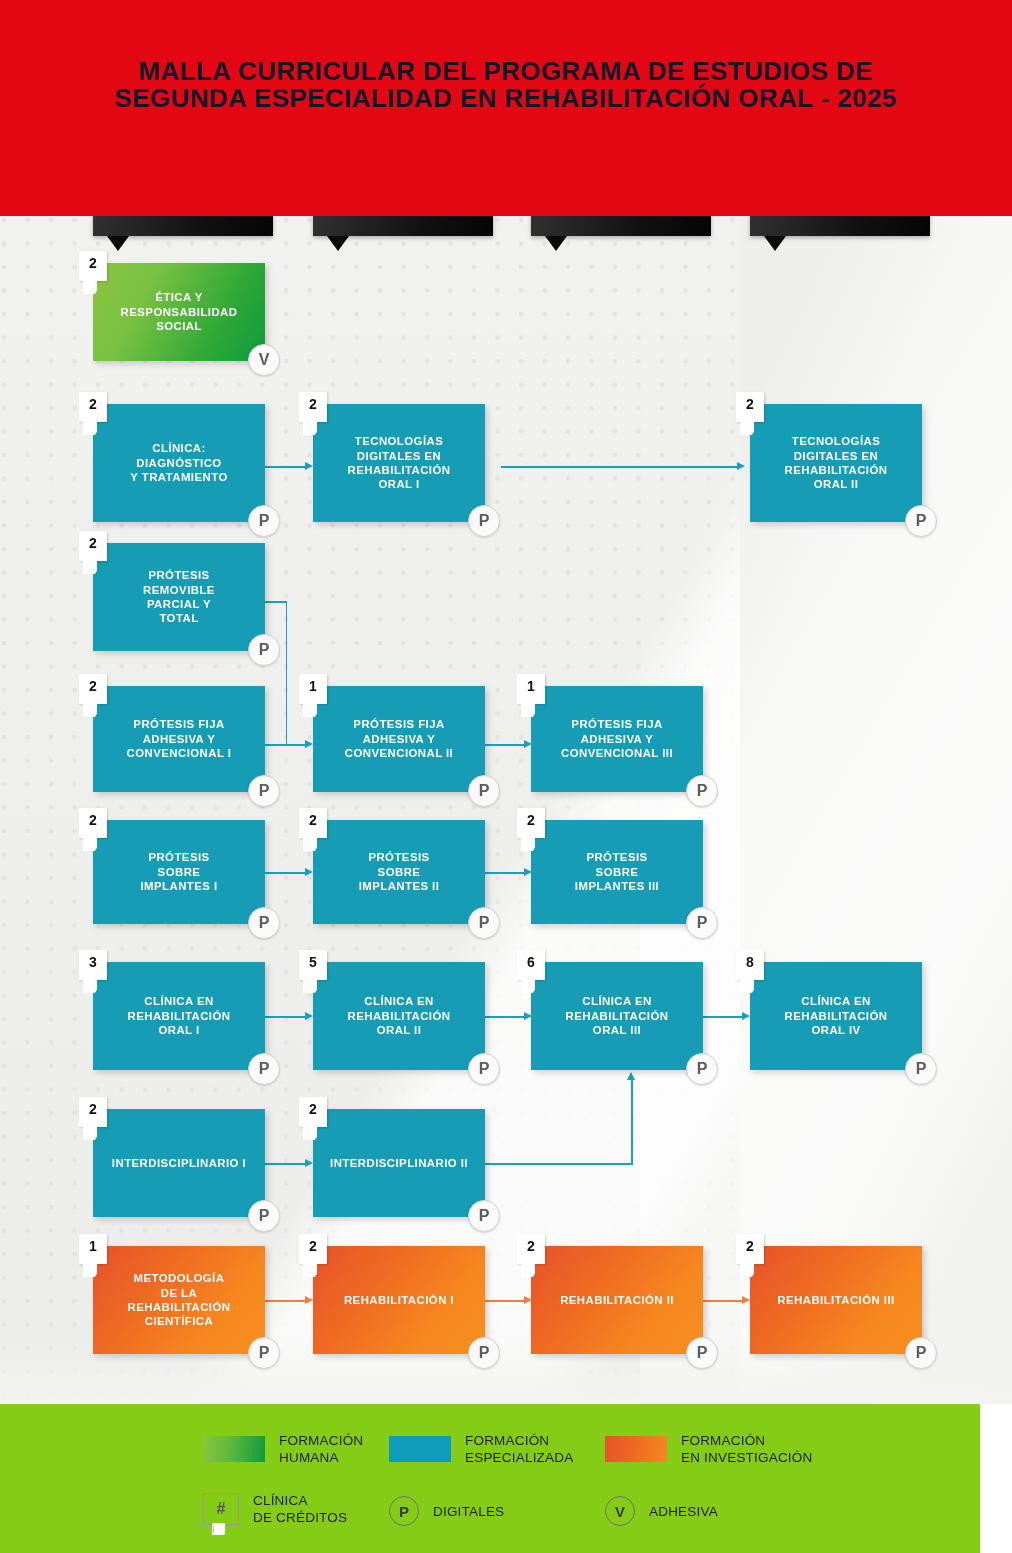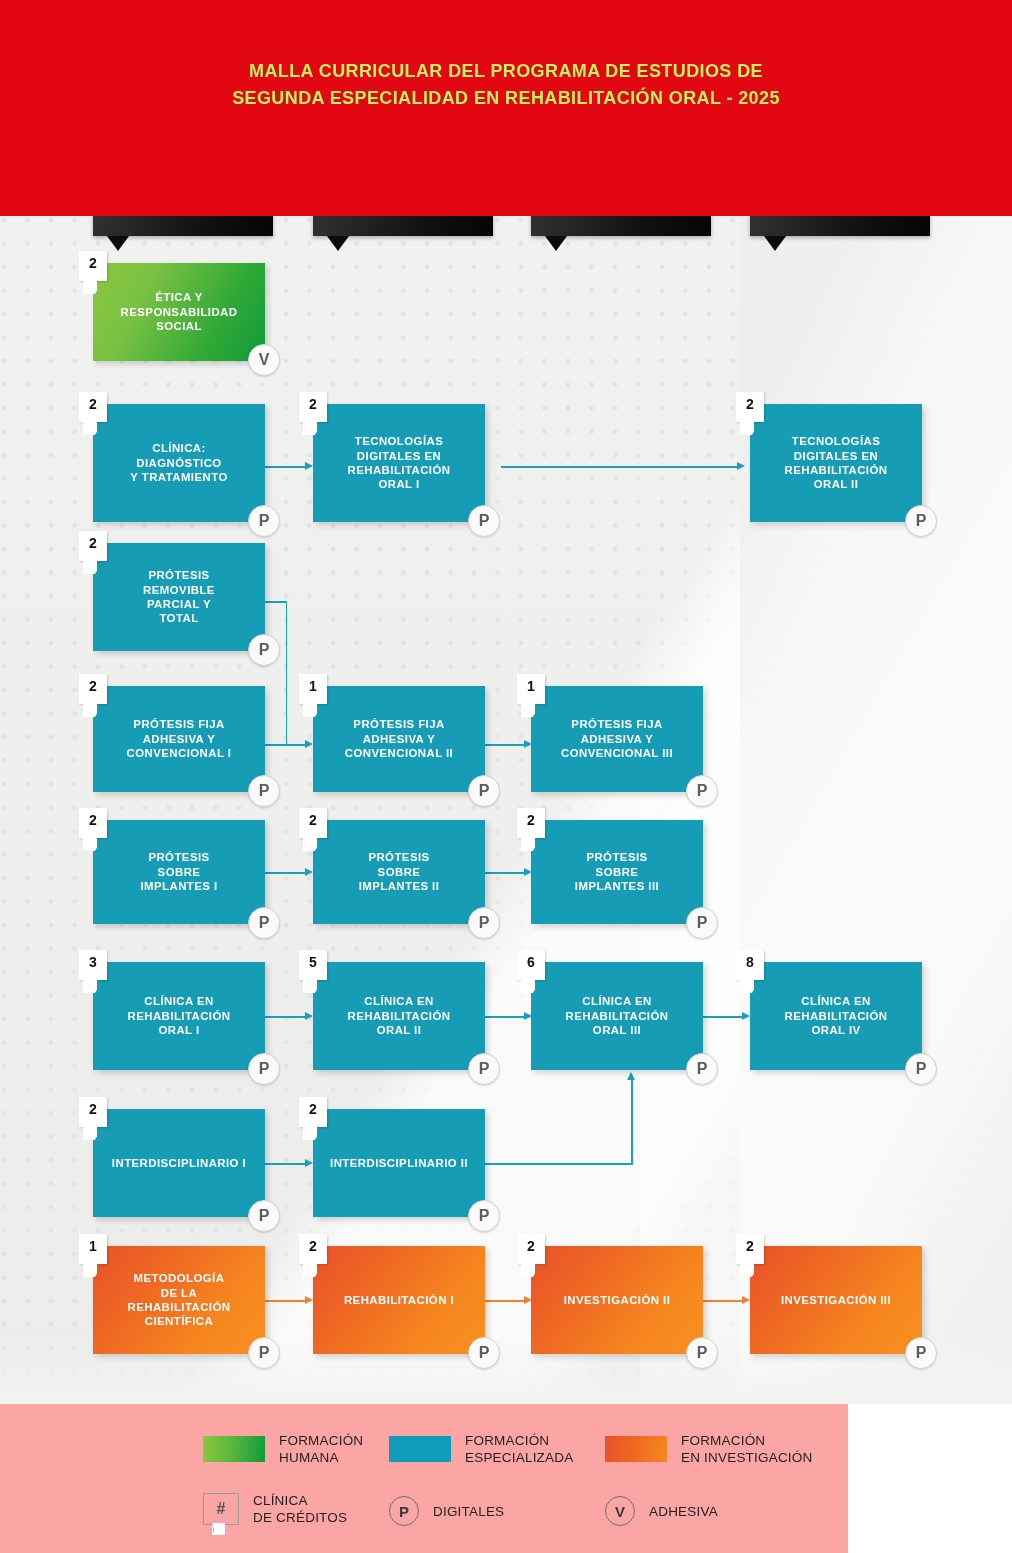--- a/index.html
+++ b/index.html
@@ -12,22 +12,22 @@
   }
 
   
   #header-band{
     position:absolute;left:0;top:0;width:1012px;height:216px;
     background:#e30613;
   }
   #page-title{
     position:absolute;left:0;top:58px;width:1012px;
     text-align:center;
-    color:#bef264;
-    font-size:18px;
+    color:#0f172a;
+    font-size:26px;
     font-weight:bold;
     letter-spacing:0.4px;
     line-height:27px;
     white-space:pre-line;
   }
 
   
   #canvas{
     position:absolute;left:0;top:216px;width:1012px;height:1188px;
     background:
@@ -44,22 +44,22 @@
     position:absolute;left:640px;top:-60px;width:520px;height:1300px;
     background:linear-gradient(115deg, rgba(255,255,255,0) 20%, rgba(255,255,255,.55) 34%, rgba(255,255,255,.55) 62%, rgba(255,255,255,0) 74%);
   }
   #canvas-bottomfade{
     position:absolute;left:0;bottom:0;width:1012px;height:70px;
     background:linear-gradient(180deg, rgba(240,240,238,0) 0%, rgba(243,243,241,1) 100%);
   }
 
   
   #legend{
-    position:absolute;left:0;top:1404px;width:848px;height:149px;
-    background:#fca5a5;
+    position:absolute;left:0;top:1404px;width:980px;height:149px;
+    background:#84cc16;
   }
   .lg-item{position:absolute;display:flex;align-items:center;}
   .lg-swatch{width:62px;height:26px;margin-right:14px;flex:none;}
   .lg-text{
     color:#231f20;font-size:13.5px;line-height:17px;
     white-space:pre-line;letter-spacing:.2px;
   }
   .lg-circle{
     width:28px;height:28px;border-radius:50%;
     border:1.6px solid #6f6f6f;
@@ -573,36 +573,36 @@
           <i></i>
         </span>
     </div>
     <div class="mode">
       <span>P</span>
     </div>
   </div>
 
   <div class="card c-orange" style="left:531px;top:1030px;height:108px;">
     <div class="body">
-      <div class="title">INVESTIGACIÓN II</div>
+      <div class="title">REHABILITACIÓN II</div>
     </div>
     <div class="credit">
       <span>2</span>
       <span class="tail">
           <i></i>
         </span>
     </div>
     <div class="mode">
       <span>P</span>
     </div>
   </div>
 
   <div class="card c-orange" style="left:750px;top:1030px;height:108px;">
     <div class="body">
-      <div class="title">INVESTIGACIÓN III</div>
+      <div class="title">REHABILITACIÓN III</div>
     </div>
     <div class="credit">
       <span>2</span>
       <span class="tail">
           <i></i>
         </span>
     </div>
     <div class="mode">
       <span>P</span>
     </div>

